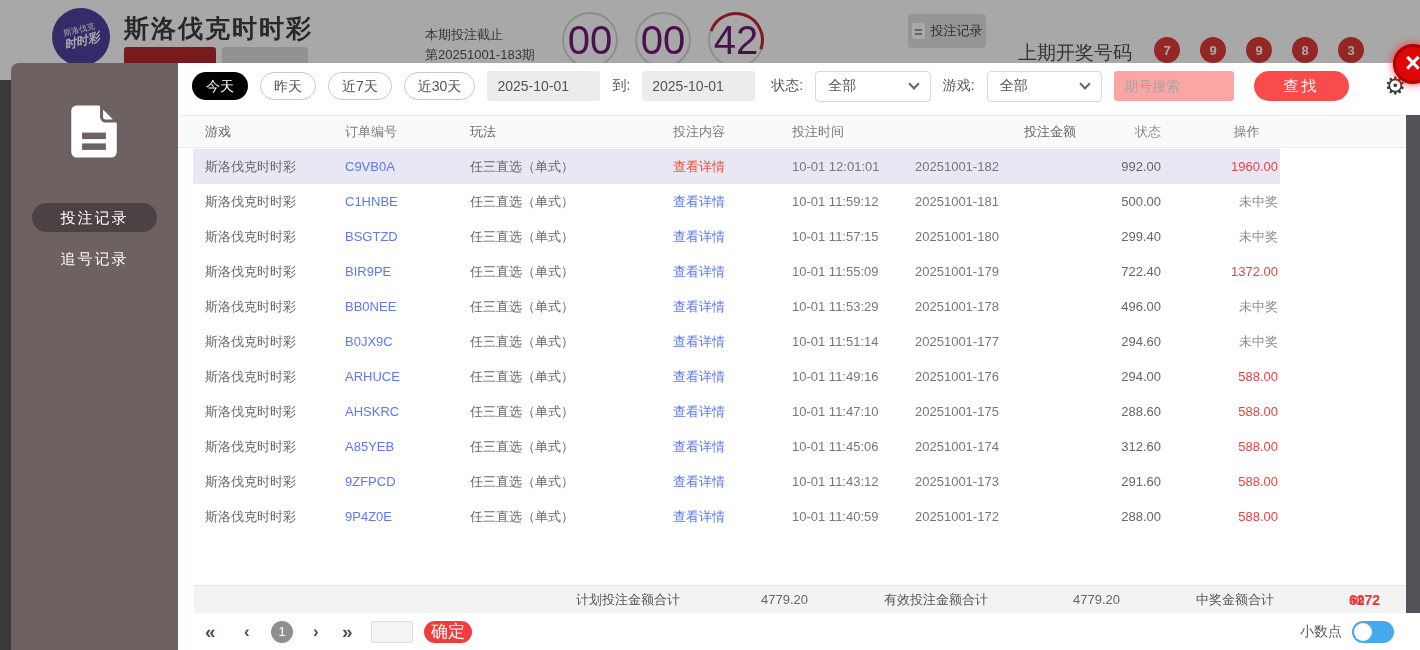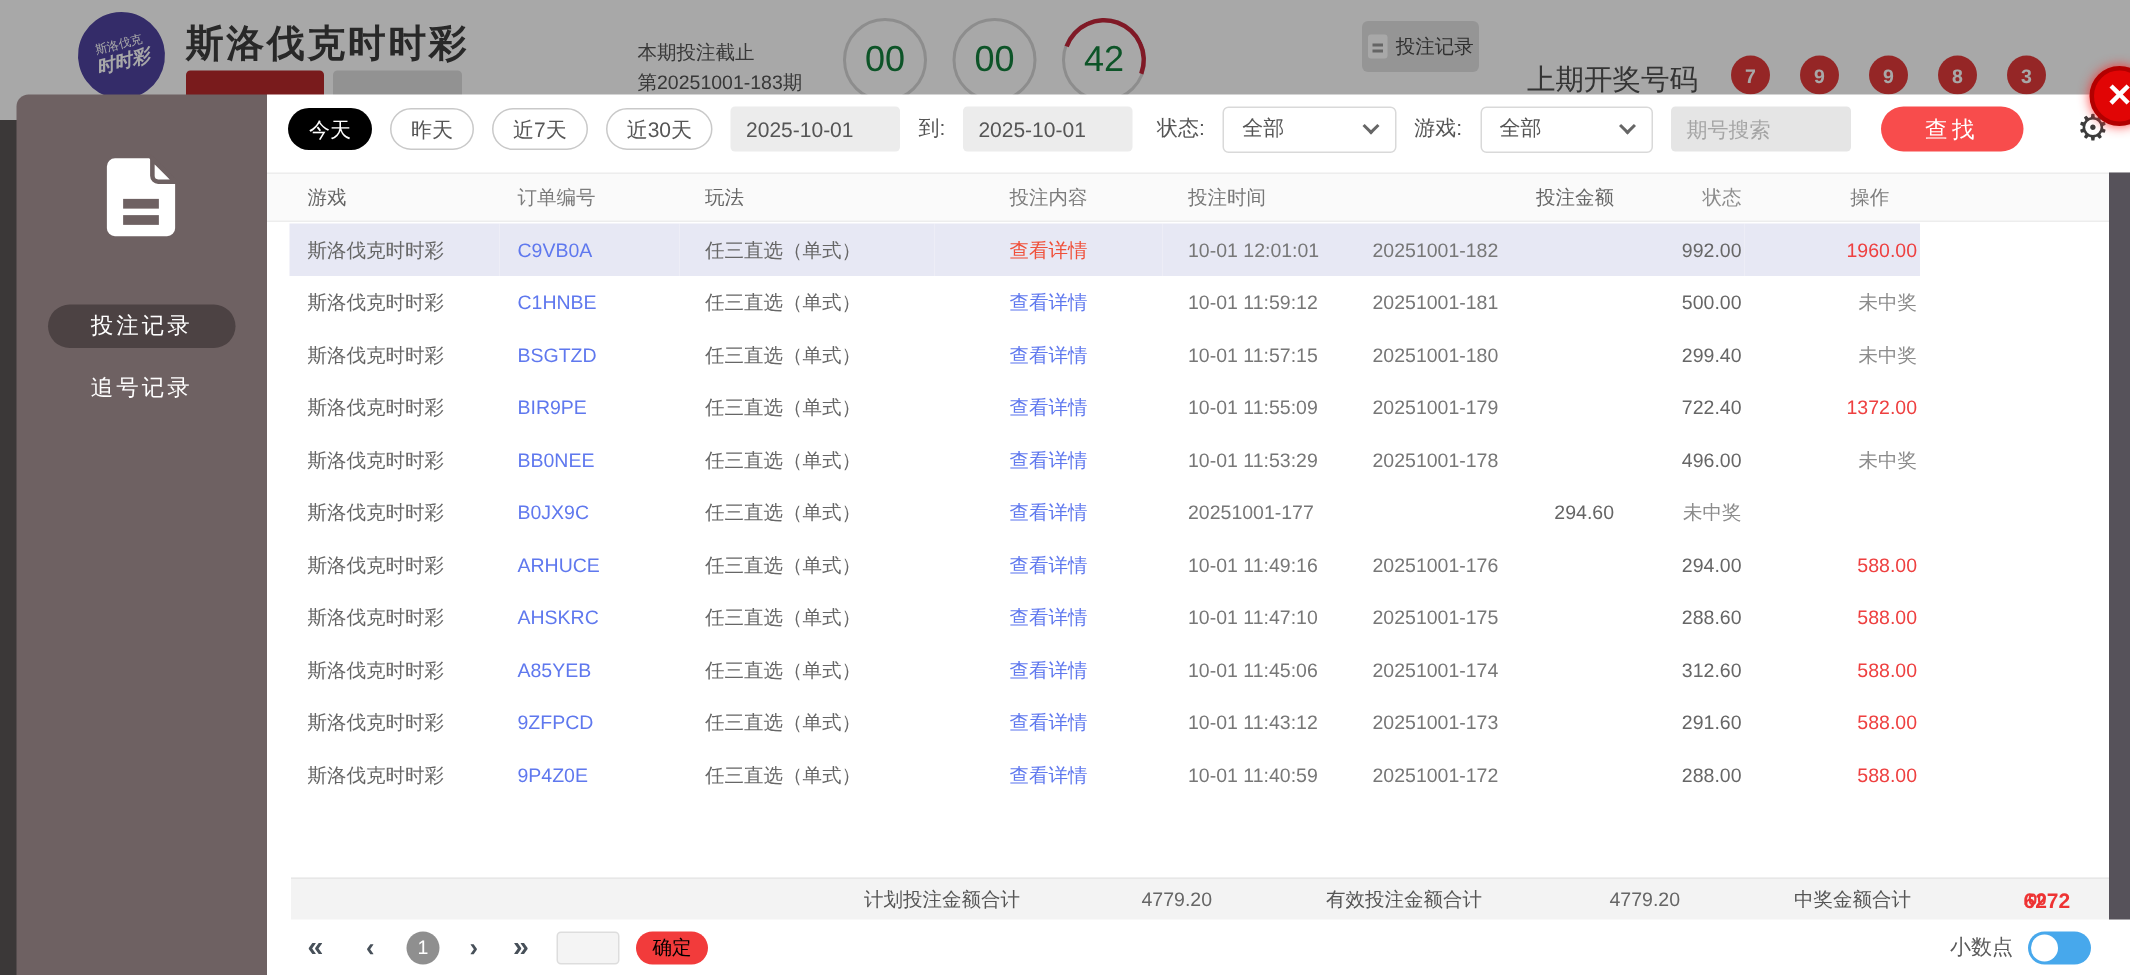--- a/index.html
+++ b/index.html
@@ -14,21 +14,21 @@
         color:#fff;display:flex;flex-direction:column;align-items:center;justify-content:center;
         transform:rotate(-14deg);line-height:1.1;}
   .logo .l1{font-size:8px;}
   .logo .l2{font-size:12px;font-weight:bold;font-style:italic;}
   .app-title{position:absolute;left:124px;top:12px;font-size:25px;font-weight:bold;color:#3d3d3d;letter-spacing:2px;}
   .hdr-btn-red{position:absolute;left:124px;top:47px;width:92px;height:26px;background:#b8292b;border-radius:3px;}
   .hdr-btn-gray{position:absolute;left:222px;top:47px;width:86px;height:26px;background:#dedede;border-radius:3px;}
   .deadline{position:absolute;left:425px;top:25px;font-size:13px;color:#555;line-height:20px;}
   .countdown{position:absolute;left:562px;top:12px;display:flex;gap:17px;}
   .cd{position:relative;width:56px;height:56px;border-radius:50%;border:2px solid #d6d6d6;
-      font-size:24px;color:#15803d;display:flex;align-items:center;justify-content:center;background:#fff;text-align:right;}
+      font-size:40px;color:#701a75;display:flex;align-items:center;justify-content:center;background:#fff;text-align:right;}
   .cd.arc::after{content:'';position:absolute;inset:-2px;border-radius:50%;border:3px solid transparent;
       border-top-color:#c3273a;border-right-color:#c3273a;transform:rotate(-25deg);}
   .bet-rec-btn{position:absolute;left:908px;top:14px;width:78px;height:34px;background:#e3e3e3;border-radius:4px;
       display:flex;align-items:center;justify-content:center;gap:6px;font-size:13px;color:#4a4a4a;}
   .mini-doc{width:13px;height:16px;background:#fff;border-radius:2px;position:relative;}
   .mini-doc::before,.mini-doc::after{content:'';position:absolute;left:3px;right:3px;height:2px;background:#9a9a9a;}
   .mini-doc::before{top:6px;} .mini-doc::after{top:10px;}
   .last-draw-label{position:absolute;left:1018px;top:40px;font-size:19px;color:#4f4f4f;}
   .balls{position:absolute;left:1154px;top:37px;display:flex;gap:20px;}
   .ball{width:26px;height:26px;border-radius:50%;background:#e23b3b;color:#fff;font-size:13px;font-weight:bold;
@@ -51,21 +51,21 @@
               padding-left:14px;gap:12px;font-size:14px;color:#555;white-space:nowrap;}
   .pill{height:28px;line-height:26px;padding:0 13px;border:1px solid #c9c9c9;border-radius:14px;
         background:#fff;color:#555;font-size:14px;cursor:pointer;}
   .pill.active{background:#000000;border-color:#f84c4c;color:#fff;line-height:28px;border:none;padding:0 14px;}
   .date-input{width:113px;height:30px;border:none;background:#ececec;border-radius:3px;color:#555;
               font-size:14px;padding:0 10px;font-family:inherit;}
   .select{width:122px;height:31px;border:1px solid #d9d9d9;border-radius:4px;background:#fff;
           display:flex;align-items:center;justify-content:space-between;padding:0 12px;cursor:pointer;}
   .chev{width:8px;height:8px;border-right:2px solid #666;border-bottom:2px solid #666;
         transform:rotate(45deg);margin-top:-4px;}
-  .issue-input{width:120px;height:30px;border:none;background:#e5e5e5;border-radius:3px;color:#555;
+  .issue-input{width:120px;height:30px;border:none;background:#fca5a5;border-radius:3px;color:#555;
                font-size:14px;padding:0 10px;font-family:inherit;}
   .issue-input::placeholder{color:#a5a5a5;}
   .search-btn{width:100px;height:30px;border:none;border-radius:15px;background:#f84c4c;color:#fff;
               font-size:15px;letter-spacing:3px;margin-left:8px;cursor:pointer;font-family:inherit;}
   .gear{margin-left:24px;font-size:24px;color:#3c3c3c;cursor:pointer;line-height:1;}
 
   
   .grid-row{display:grid;grid-template-columns:140px 120px 170px 152px 123px 180px 85px 117px 1fr;
             padding:0 15px;width:1242px;}
   .thead{position:absolute;left:0;top:52px;height:33px;background:#fafafa;
@@ -101,21 +101,21 @@
   
   .pager{position:absolute;left:0;bottom:0;height:37px;width:100%;font-size:13px;}
   .pager > *{position:absolute;top:0;line-height:37px;}
   .pg-arrow{color:#475059;font-weight:bold;font-size:19px;cursor:pointer;}
   .pg-first{left:27px;} .pg-prev{left:66px;font-size:17px;} .pg-next{left:135px;font-size:17px;} .pg-last{left:164px;}
   .pg-circle{left:93px;top:8px;width:22px;height:22px;line-height:22px;border-radius:50%;background:#8f8f8f;
              color:#fff;text-align:center;cursor:pointer;}
   .pg-input{left:193px;top:8px;width:42px;height:22px;border:1px solid #ddd;background:#f4f4f4;border-radius:3px;
             line-height:normal;padding:0 4px;font-family:inherit;font-size:13px;}
   .pg-confirm{left:246px;top:8px;width:48px;height:22px;line-height:22px;border:none;border-radius:11px;
-              background:#f23b3b;color:#000000;text-align:center;cursor:pointer;font-family:inherit;font-size:13px;padding:0;}
+              background:#f23b3b;color:#ffffff;text-align:center;cursor:pointer;font-family:inherit;font-size:17px;padding:0;}
   .dec-label{left:1122px;color:#5a5a5a;font-size:14px;}
   .toggle{left:1174px;top:8px;width:42px;height:22px;border-radius:11px;background:#47a8ec;cursor:pointer;}
   .toggle .knob{position:absolute;left:2px;top:2px;width:18px;height:18px;border-radius:50%;background:#fff;}
 
   .scroll-strip{position:absolute;right:0;top:52px;width:14px;height:498px;background:#56525a;}
 
   .close-btn{position:absolute;left:1393px;top:44px;width:40px;height:40px;border-radius:50%;
              background:#e10505;border:3px solid #b20000;color:#fff;font-size:27px;font-weight:bold;
              line-height:32px;text-align:center;cursor:pointer;box-shadow:0 0 8px rgba(255,40,40,.9);z-index:5;}
 </style>
@@ -260,20 +260,21 @@
           <div class="cell c-issue">20251001-178</div>
           <div class="cell c-amount">496.00</div>
           <div class="cell c-status">未中奖</div>
           <div class="cell c-action"></div>
         </div>
         <div class="trow grid-row">
           <div class="cell c-game">斯洛伐克时时彩</div>
           <div class="cell c-order link-blue">B0JX9C</div>
           <div class="cell c-play">任三直选（单式）</div>
           <div class="cell c-detail link-blue">查看详情</div>
+          <div class="cell c-time">10-01 11:51:14</div>
           <div class="cell c-issue">20251001-177</div>
           <div class="cell c-amount">294.60</div>
           <div class="cell c-status">未中奖</div>
           <div class="cell c-action"></div>
         </div>
         <div class="trow grid-row">
           <div class="cell c-game">斯洛伐克时时彩</div>
           <div class="cell c-order link-blue">ARHUCE</div>
           <div class="cell c-play">任三直选（单式）</div>
           <div class="cell c-detail link-blue">查看详情</div>

